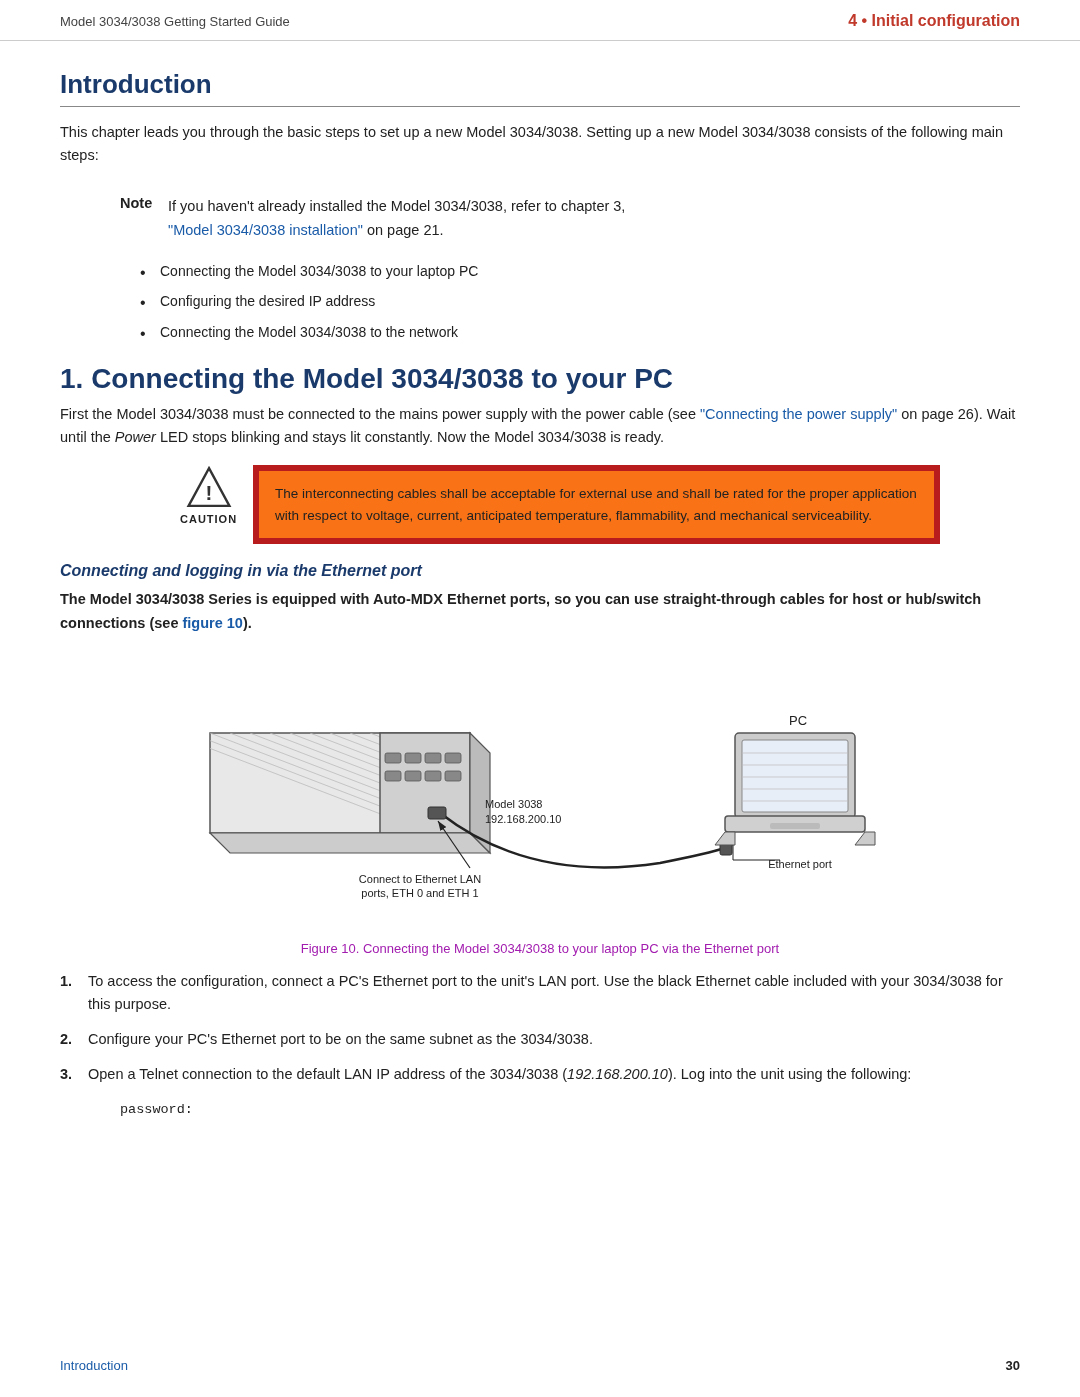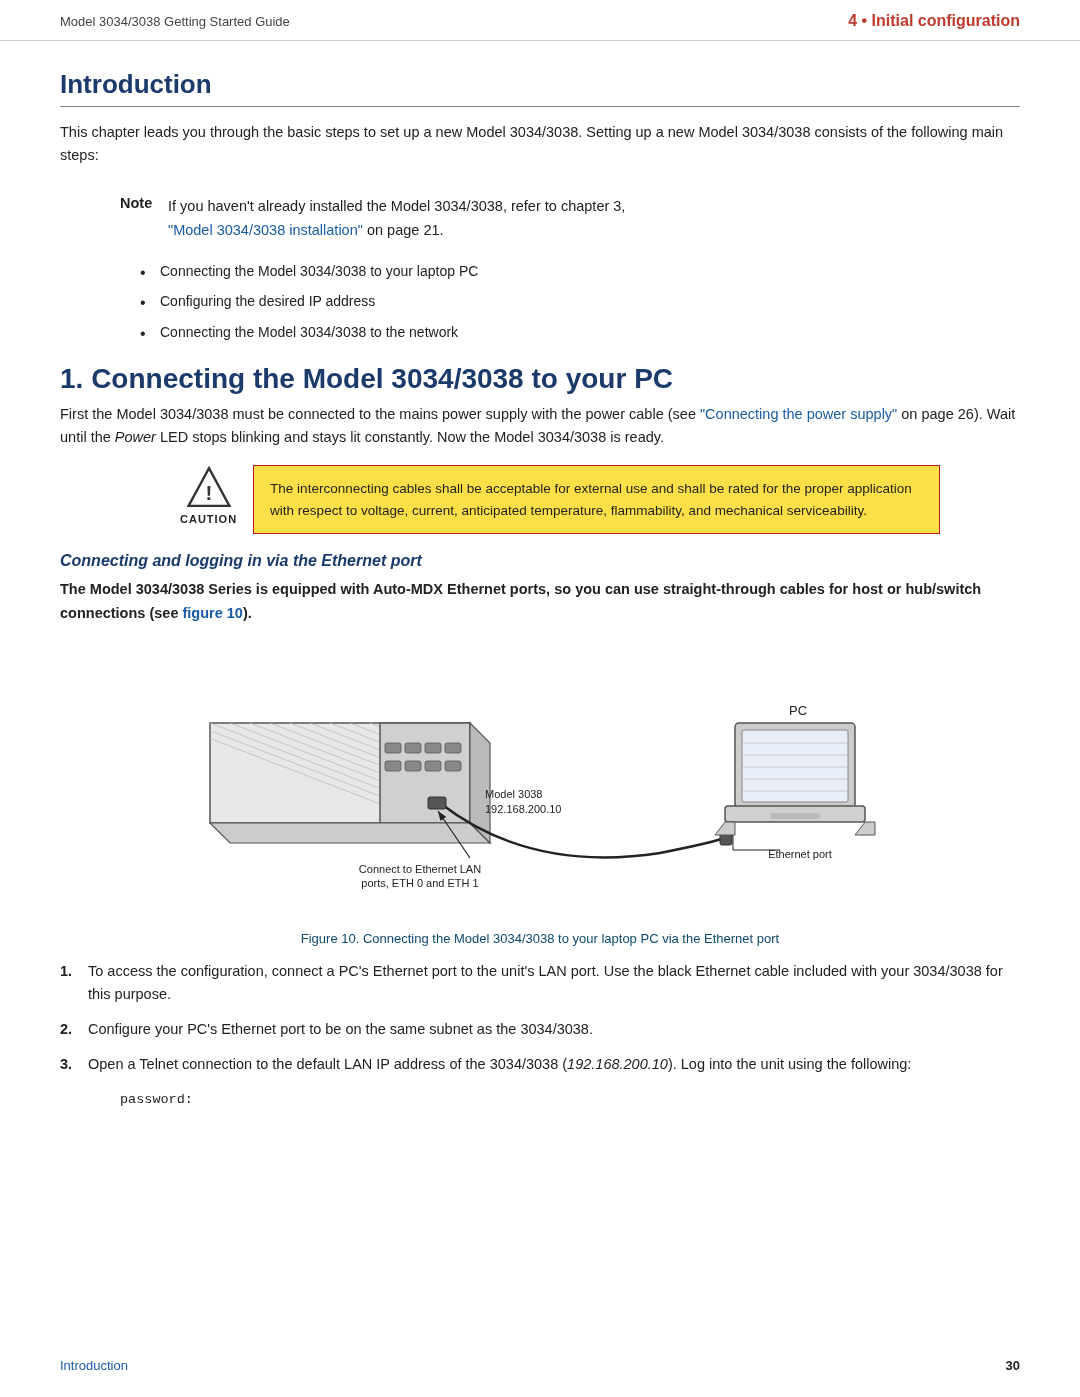--- a/index.html
+++ b/index.html
@@ -155,22 +155,22 @@
     }
     .caution-label {
       font-family: Arial, sans-serif;
       font-size: 11px;
       font-weight: bold;
       color: #222;
       letter-spacing: 1px;
       margin-top: 4px;
     }
     .caution-text-box {
-      background: #fde047;
-      border: 1px solid #b91c1c;
+      background: #f97316;
+      border: 6px solid #b91c1c;
       padding: 12px 16px;
       font-family: Arial, sans-serif;
       font-size: 13.5px;
       line-height: 1.6;
       color: #222;
       flex: 1;
     }
 
     
     .subsection-title {
@@ -197,21 +197,21 @@
 
     
     .figure-container {
       margin: 18px 0 14px 0;
       text-align: center;
       position: relative;
     }
     .figure-caption {
       font-family: Arial, sans-serif;
       font-size: 13px;
-      color: #0c4a6e;
+      color: #a21caf;
       margin-top: 8px;
       text-align: center;
     }
 
     
     .figure-svg {
       display: block;
       margin: 0 auto;
     }
 

